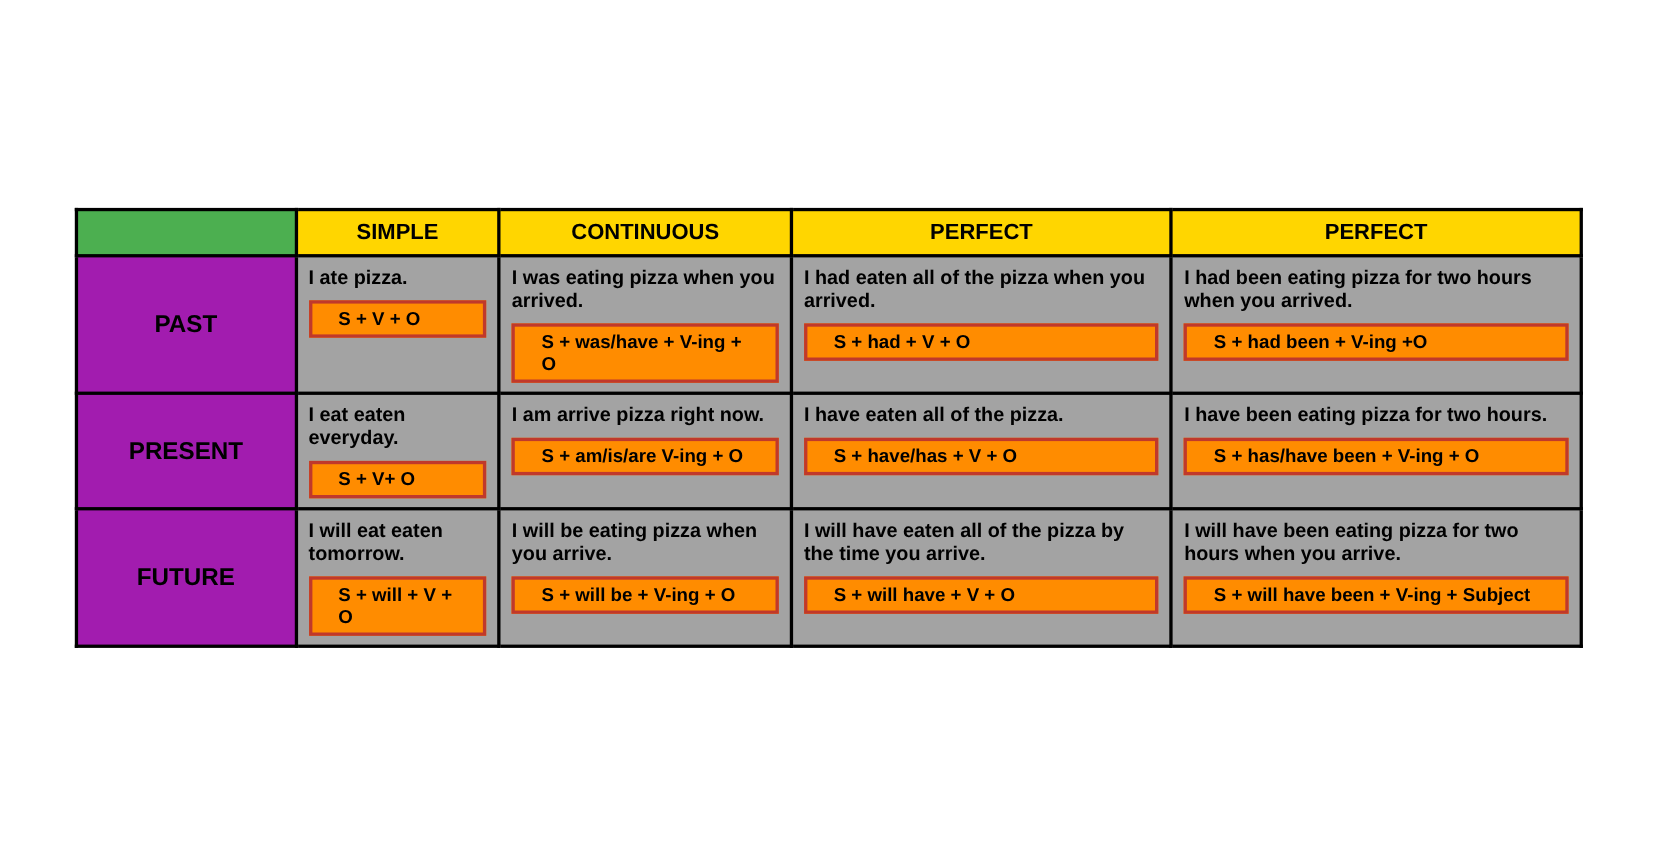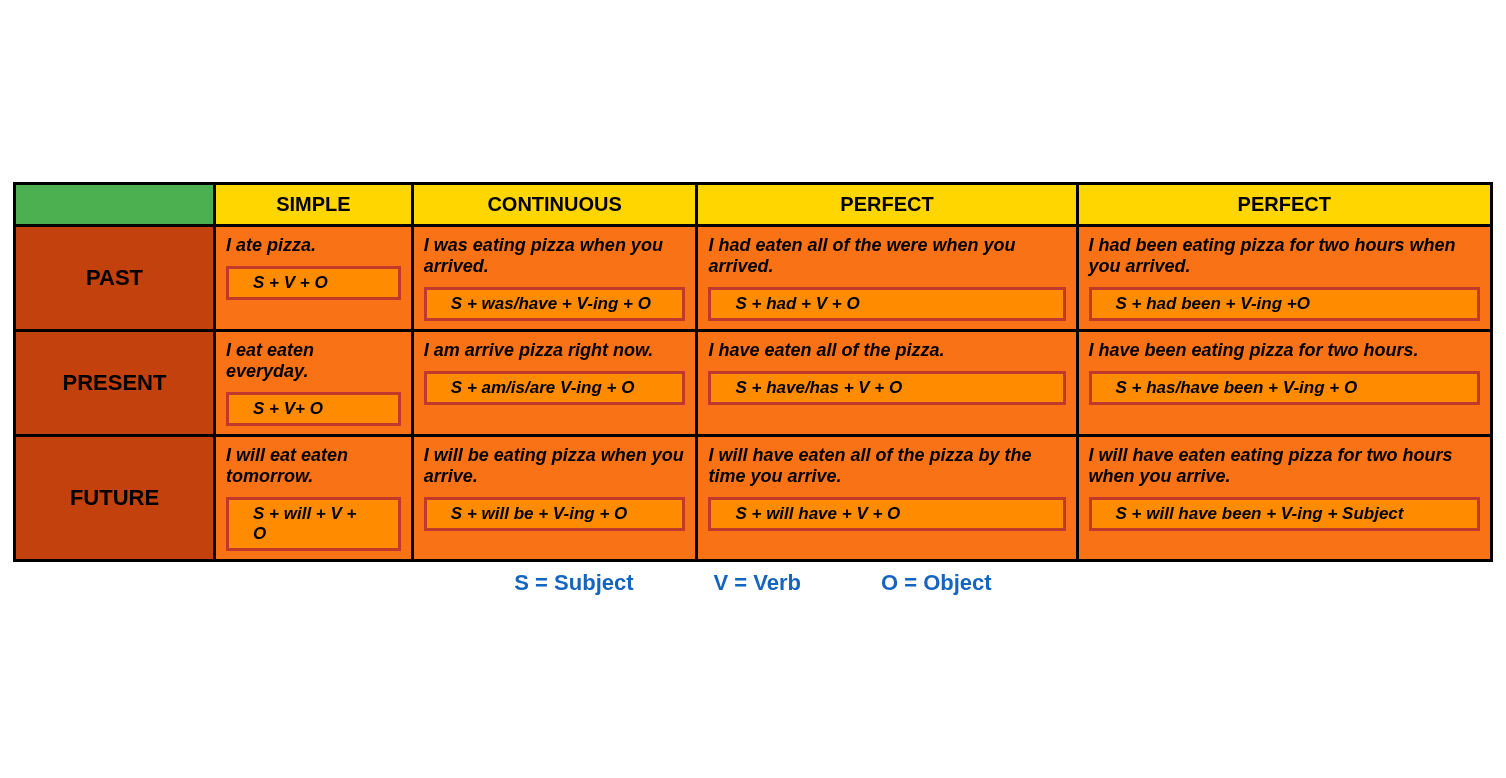--- a/index.html
+++ b/index.html
@@ -7,21 +7,21 @@
       background: #fff;
       font-family: Arial, sans-serif;
       display: flex;
       flex-direction: column;
       align-items: center;
       justify-content: center;
       min-height: 778px;
       width: 1506px;
     }
     .table-wrapper {
-      width: 1480px;
+      width: 1371px;
       margin: 10px auto;
     }
     table {
       width: 100%;
       border-collapse: collapse;
       border: 3px solid #000;
     }
     th, td {
       border: 3px solid #000;
       padding: 8px 10px;
@@ -37,33 +37,32 @@
     .header-cell {
       background-color: #ffd600;
       text-align: center;
       font-size: 20px;
       font-weight: bold;
       color: #000;
       vertical-align: middle;
     }
     
     .row-label {
-      background-color: #c2410c;
+      background-color: #a21caf;
       text-align: center;
       vertical-align: middle;
       font-size: 22px;
       font-weight: bold;
       color: #000;
     }
     
     .content-cell {
-      background-color: #f97316;
+      background-color: #a3a3a3;
       color: #000;
       vertical-align: top;
-      font-style: italic;
     }
     .formula-box {
       display: inline-block;
       border: 3px solid #c0392b;
       background-color: #ff8c00;
       padding: 4px 24px;
       margin-top: 6px;
       font-size: 17px;
       font-weight: bold;
       color: #000;
@@ -113,21 +112,21 @@
     </div>
           </td>
           <td class="content-cell">
             <div class="cell-content">
       <div class="cell-text">I was eating pizza when you arrived.</div>
       <div class="formula-box">S + was/have + V-ing + O</div>
     </div>
           </td>
           <td class="content-cell">
             <div class="cell-content">
-      <div class="cell-text">I had eaten all of the were when you arrived.</div>
+      <div class="cell-text">I had eaten all of the pizza when you arrived.</div>
       <div class="formula-box">S + had + V + O</div>
     </div>
           </td>
           <td class="content-cell">
             <div class="cell-content">
       <div class="cell-text">I had been eating pizza for two hours when you arrived.</div>
       <div class="formula-box">S + had been + V-ing +O</div>
     </div>
           </td>
         </tr>
@@ -173,26 +172,21 @@
     </div>
           </td>
           <td class="content-cell">
             <div class="cell-content">
       <div class="cell-text">I will have eaten all of the pizza by the time you arrive.</div>
       <div class="formula-box">S + will have + V + O</div>
     </div>
           </td>
           <td class="content-cell">
             <div class="cell-content">
-      <div class="cell-text">I will have eaten eating pizza for two hours when you arrive.</div>
+      <div class="cell-text">I will have been eating pizza for two hours when you arrive.</div>
       <div class="formula-box">S + will have been + V-ing + Subject</div>
     </div>
           </td>
         </tr>
       </tbody>
   </table>
 
-  <div class="legend">
-    <span>S = Subject</span>
-    <span>V = Verb</span>
-    <span>O = Object</span>
-  </div>
 </div>
 
 </body></html>

